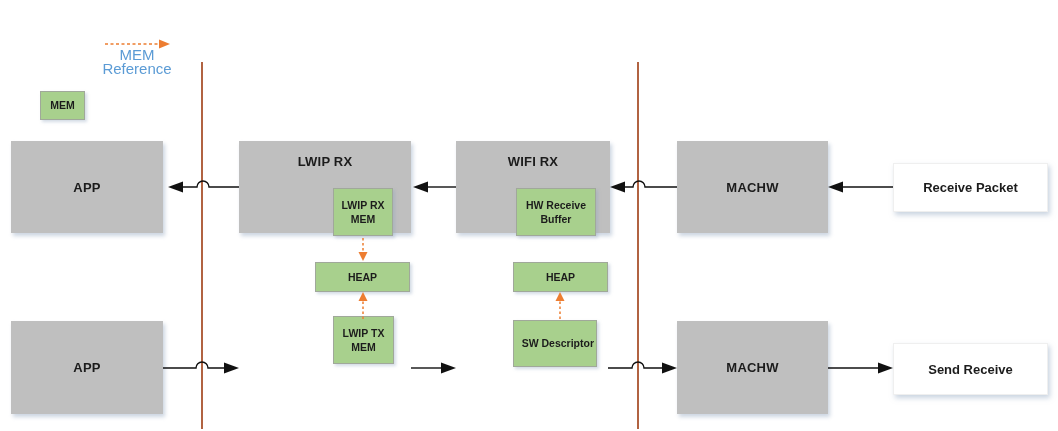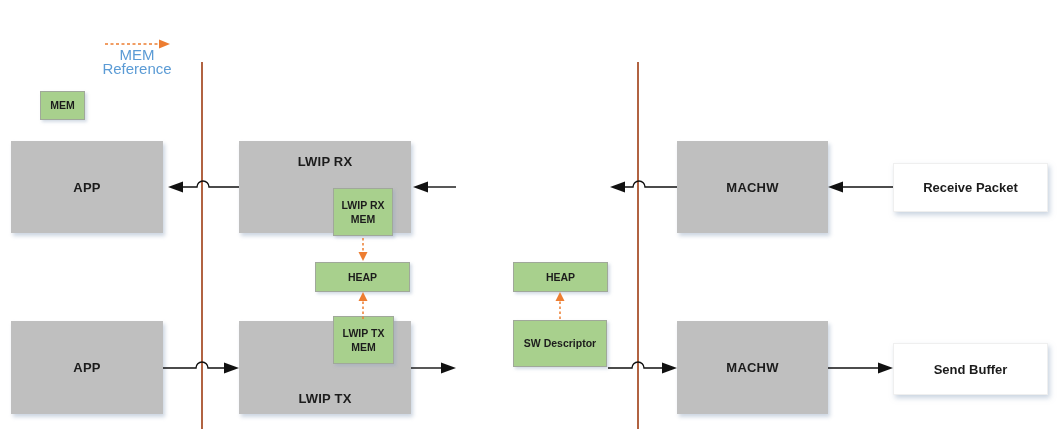--- a/index.html
+++ b/index.html
@@ -57,53 +57,56 @@
     <span>MEM</span>
   </div>
   <div class="legend-text" style="left:102px;top:48px;width:70px;">MEM Reference</div>
 
   <div class="box gray" style="left:11px;top:141px;width:152px;height:92px;">
     <span>APP</span>
   </div>
   <div class="box gray label-top" style="left:239px;top:141px;width:172px;height:92px;">
     <span>LWIP RX</span>
   </div>
+  <div class="box gray label-top" style="left:456px;top:141px;width:154px;height:92px;">
+    <span>WIFI RX</span>
+  </div>
   <div class="box gray" style="left:677px;top:141px;width:151px;height:92px;">
     <span>MACHW</span>
   </div>
   <div class="box white" style="left:893px;top:163px;width:155px;height:49px;text-align:right;">
     <span>Receive Packet</span>
   </div>
 
   <div class="box gray" style="left:11px;top:321px;width:152px;height:93px;">
     <span>APP</span>
   </div>
-  <div class="box gray label-bottom" style="left:239px;top:321px;width:172px;height:93px;">
-    <span>LWIP TX</span>
-  </div>
   <div class="box gray" style="left:677px;top:321px;width:151px;height:93px;">
     <span>MACHW</span>
   </div>
   <div class="box white" style="left:893px;top:343px;width:155px;height:52px;">
-    <span>Send Buffer</span>
+    <span>Send Receive</span>
   </div>
 
   <div class="box green" style="left:333px;top:188px;width:60px;height:48px;">
     <span>LWIP RX MEM</span>
+  </div>
+  <div class="box green" style="left:516px;top:188px;width:80px;height:48px;">
+    <span>HW Receive Buffer</span>
   </div>
   <div class="box green" style="left:315px;top:262px;width:95px;height:30px;">
     <span>HEAP</span>
   </div>
   <div class="box green" style="left:513px;top:262px;width:95px;height:30px;">
     <span>HEAP</span>
   </div>
   <div class="box green" style="left:333px;top:316px;width:61px;height:48px;">
     <span>LWIP TX MEM</span>
   </div>
-  <div class="box green" style="left:513px;top:320px;width:94px;height:47px;">
+  <div class="box green" style="left:513px;top:320px;width:84px;height:47px;justify-content:flex-end;">
     <span>SW Descriptor</span>
   </div>
 
   <svg class="overlay" width="1058" height="431" viewBox="0 0 1058 431">
 
     <line class="vline" x1="202" y1="62" x2="202" y2="429"></line>
     <line class="vline" x1="638" y1="62" x2="638" y2="429"></line>
 
     <path class="orange-arrow" style="stroke-dasharray:3 2.5" d="M105,44 L159,44"></path>
     <polygon class="orange-head" points="170,44 159,39.5 159,48.5"></polygon>

